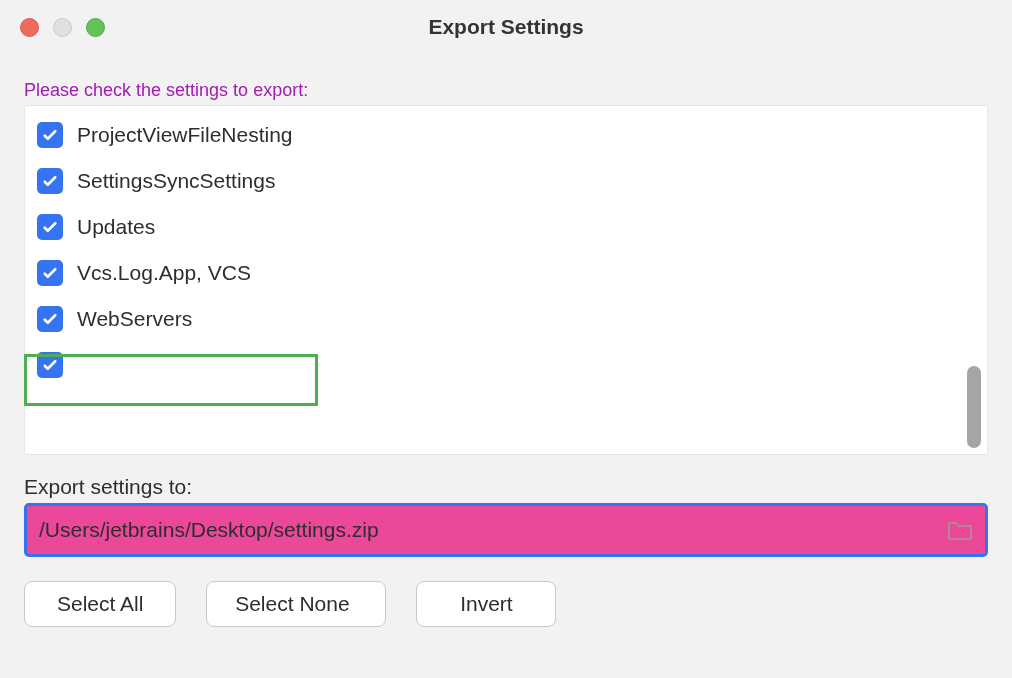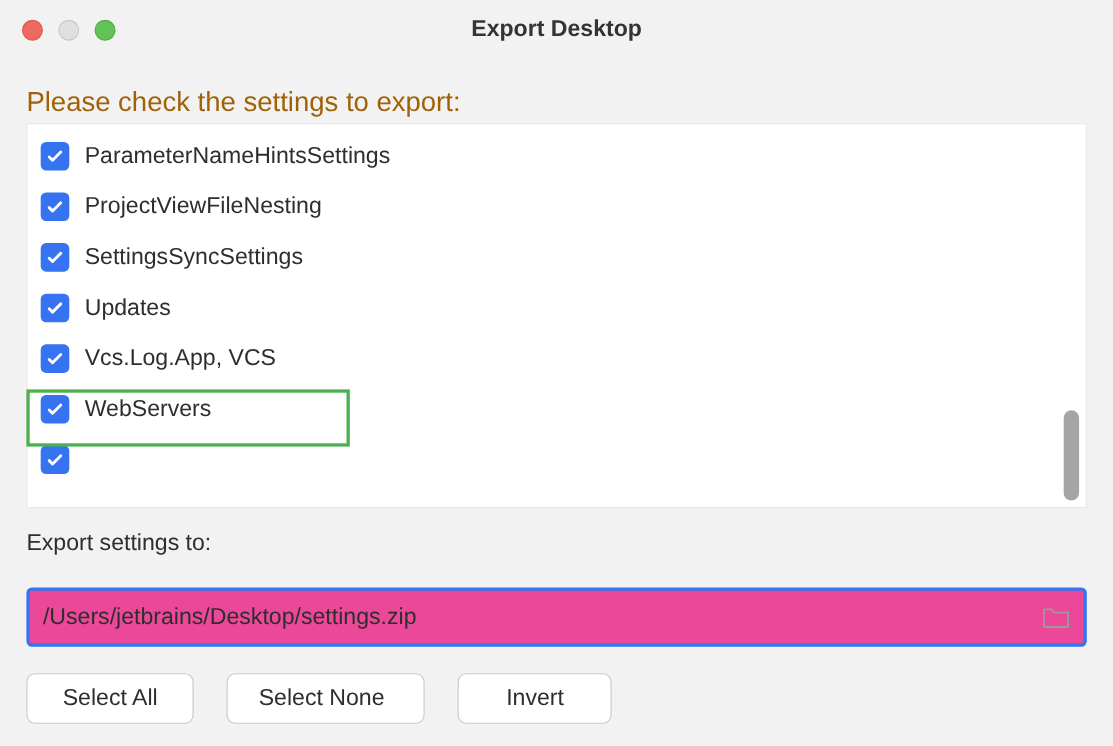--- a/index.html
+++ b/index.html
@@ -62,22 +62,22 @@
       color: #343434;
       padding-top: 6px;
     }
     .content {
       padding: 14px 24px 0 24px;
       flex: 1;
       display: flex;
       flex-direction: column;
     }
     .instruction {
-      font-size: 25px;
-      color: #a16207;
+      font-size: 18px;
+      color: #a21caf;
       margin-bottom: 4px;
       margin-top: 18px;
     }
     .list-wrapper {
       position: relative;
       background: #fff;
       border: 1px solid #e6e6e6;
       height: 350px;
       overflow: hidden;
     }
@@ -126,21 +126,21 @@
       top: 260px;
       width: 14px;
       height: 82px;
       background: #a5a5a5;
       border-radius: 7px;
     }
     .export-to-label {
       font-size: 21px;
       color: #2e2e2e;
       margin-top: 20px;
-      margin-bottom: 28px;
+      margin-bottom: 4px;
     }
     .path-input-wrapper {
       display: flex;
       align-items: center;
       border: 3px solid #3573f0;
       border-radius: 5px;
       background: #ec4899;
       height: 54px;
       padding: 0 10px 0 12px;
     }
@@ -196,37 +196,29 @@
 </head>
 <body>
 
 <div class="window">
   <div class="titlebar">
     <div class="traffic-lights">
       <div class="traffic-light traffic-close"></div>
       <div class="traffic-light traffic-minimize"></div>
       <div class="traffic-light traffic-maximize"></div>
     </div>
-    <div class="window-title">Export Desktop</div>
+    <div class="window-title">Export Settings</div>
   </div>
 
   <div class="content">
     <div class="instruction">Please check the settings to export:</div>
 
     <div class="list-wrapper">
       <div class="settings-list">
 
-        <div class="list-item">
-          <div class="checkbox">
-            <svg class="check-svg" viewBox="0 0 24 24">
-                <path fill="none" stroke="#fff" stroke-width="3.5" stroke-linecap="round" stroke-linejoin="round" d="M5 13l4 4L19 7"></path>
-              </svg>
-          </div>
-          <span class="item-label">ParameterNameHintsSettings</span>
-        </div>
 
         <div class="list-item">
           <div class="checkbox">
             <svg class="check-svg" viewBox="0 0 24 24">
                 <path fill="none" stroke="#fff" stroke-width="3.5" stroke-linecap="round" stroke-linejoin="round" d="M5 13l4 4L19 7"></path>
               </svg>
           </div>
           <span class="item-label">ProjectViewFileNesting</span>
         </div>
 

